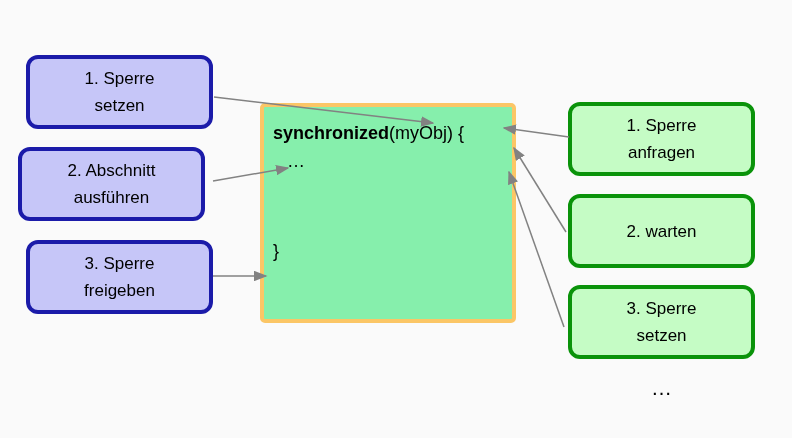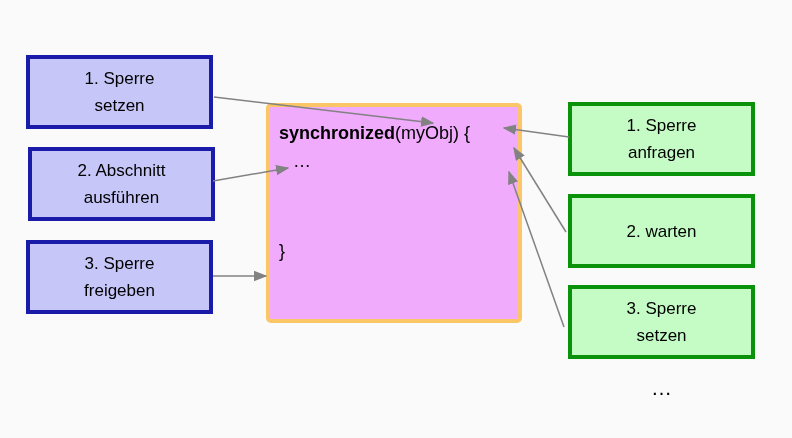--- a/index.html
+++ b/index.html
@@ -19,41 +19,41 @@
     position:absolute;
     width:179px;            
     height:66px;            
     display:flex;
     align-items:center;
     justify-content:center;
     text-align:center;
     font-size:17px;
     line-height:27px;
     white-space:pre-line;
-    border-radius:0;
+    border-radius:12px;
   }
   .purple{
     background:#c6c6f8;
     border:4px solid #1b1ba9;
   }
   .green{
     background:#c5fcc5;
     border:4px solid #0a930a;
   }
   .p1{left:26px;top:55px;}
-  .p2{left:28px;top:147px;}
+  .p2{left:18px;top:147px;}
   .p3{left:26px;top:240px;}
   .g1{left:568px;top:102px;}
   .g2{left:568px;top:194px;}
   .g3{left:568px;top:285px;}
   .code-box{
     position:absolute;
-    left:266px;top:103px;
+    left:260px;top:103px;
     width:239px;height:199px;   
-    background:#f0abfc;
+    background:#86efac;
     border:4px solid #fbc666;
     border-radius:5px;
     font-size:18px;
     line-height:27.5px;
     padding:13px 0 0 9px;
     box-sizing:content-box;
   }
   .code-line{white-space:pre;}
   .code-indent{margin-left:14px;}
   .code-close{margin-top:63px;}

